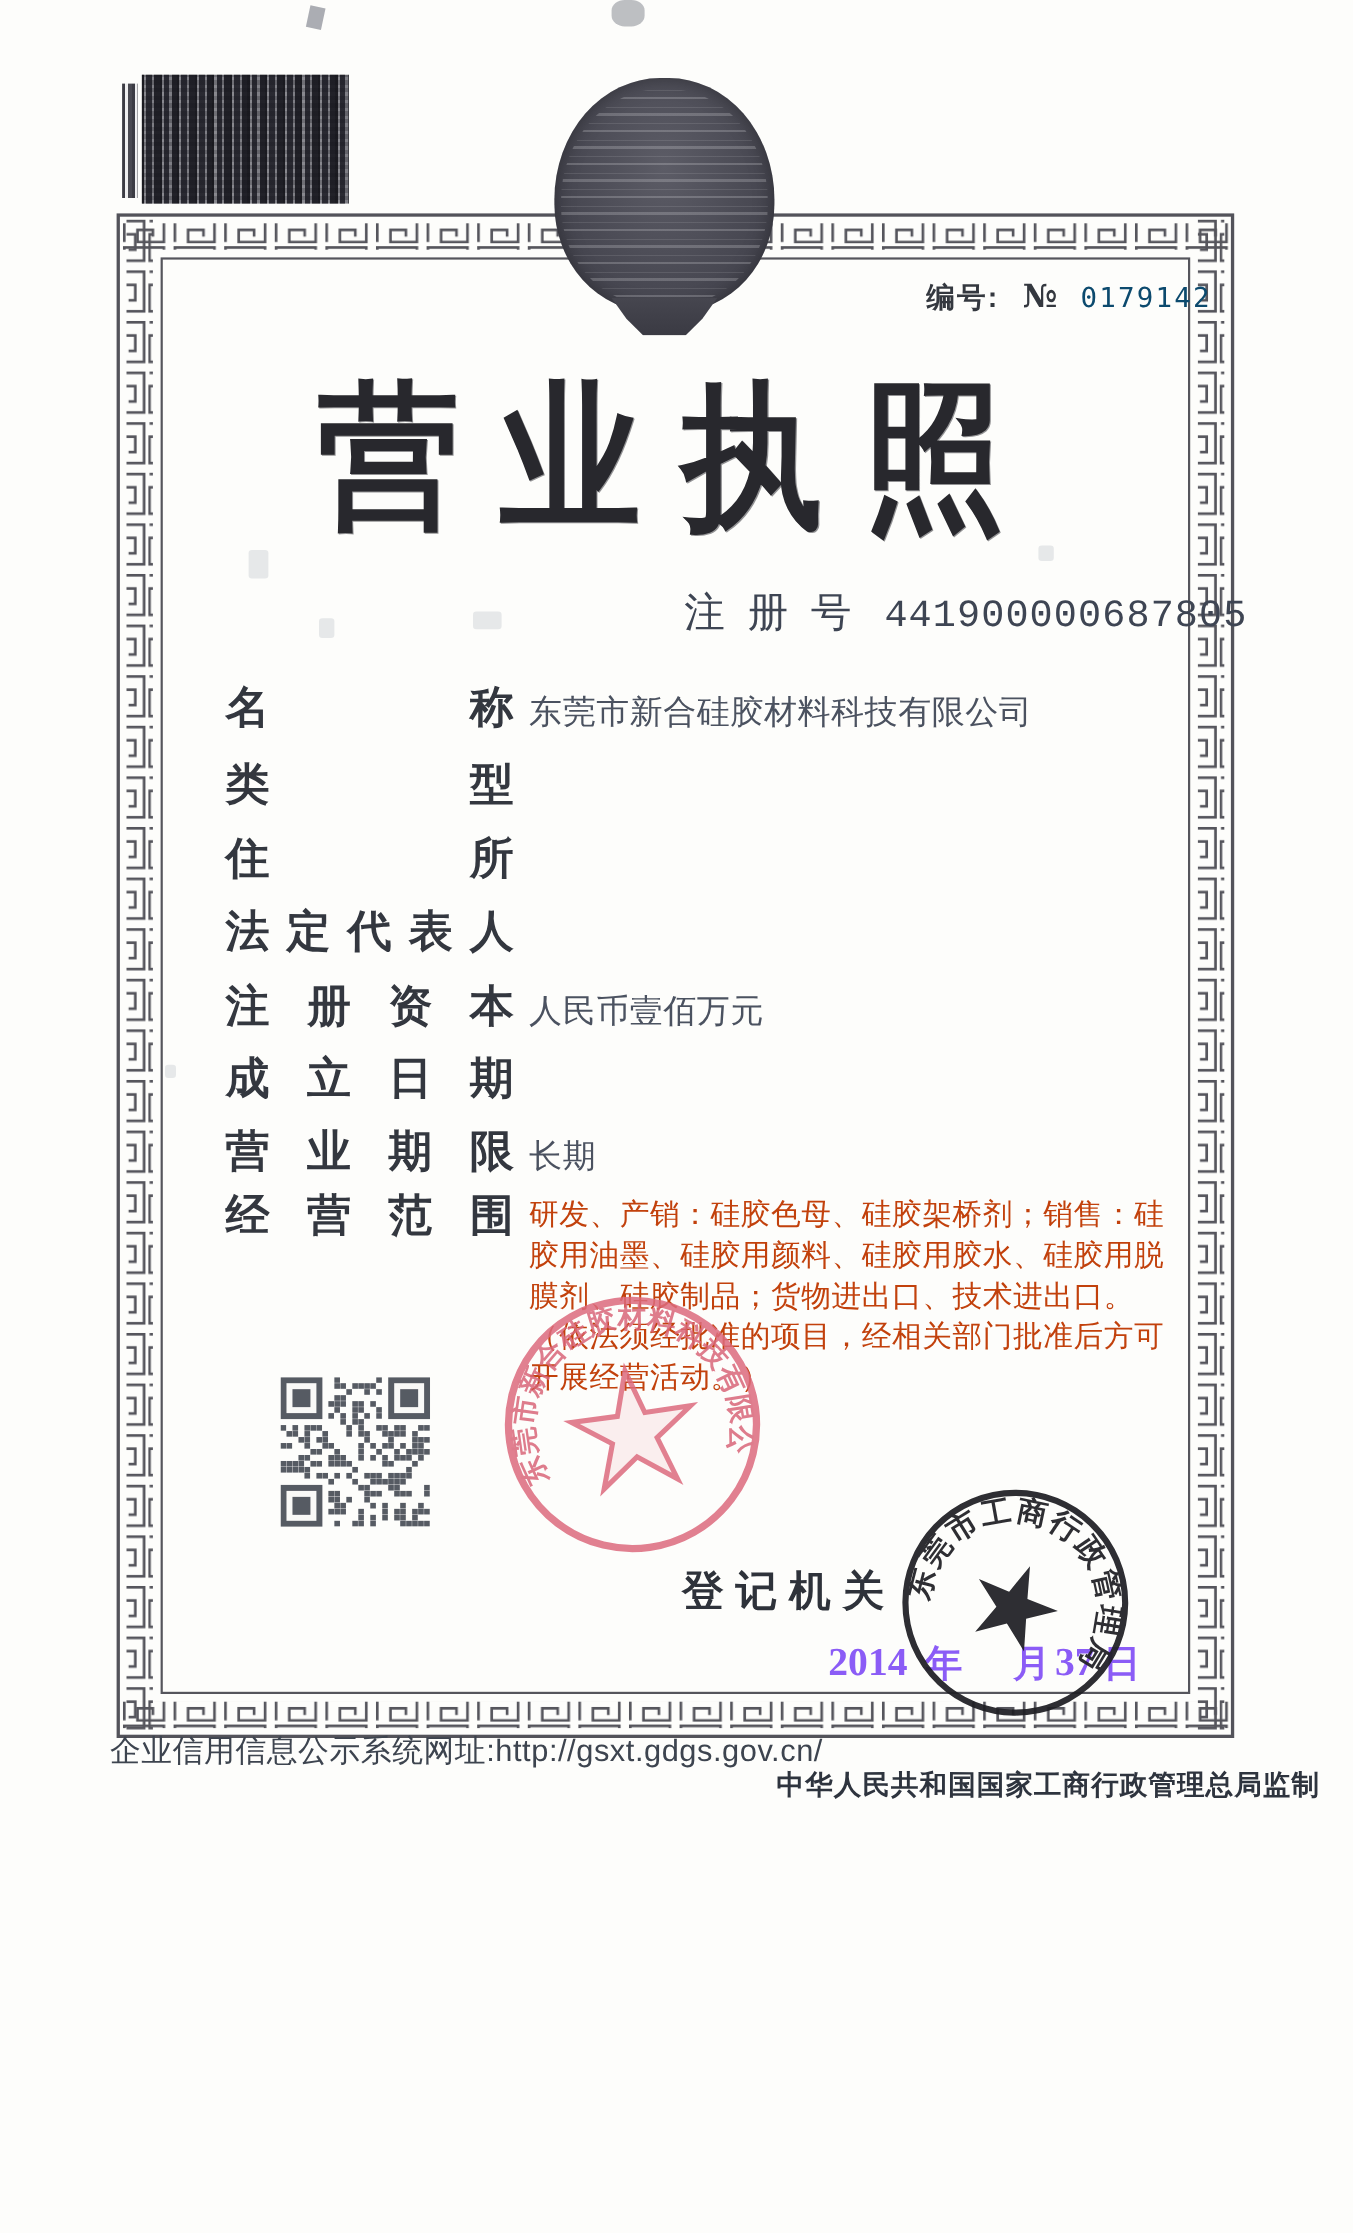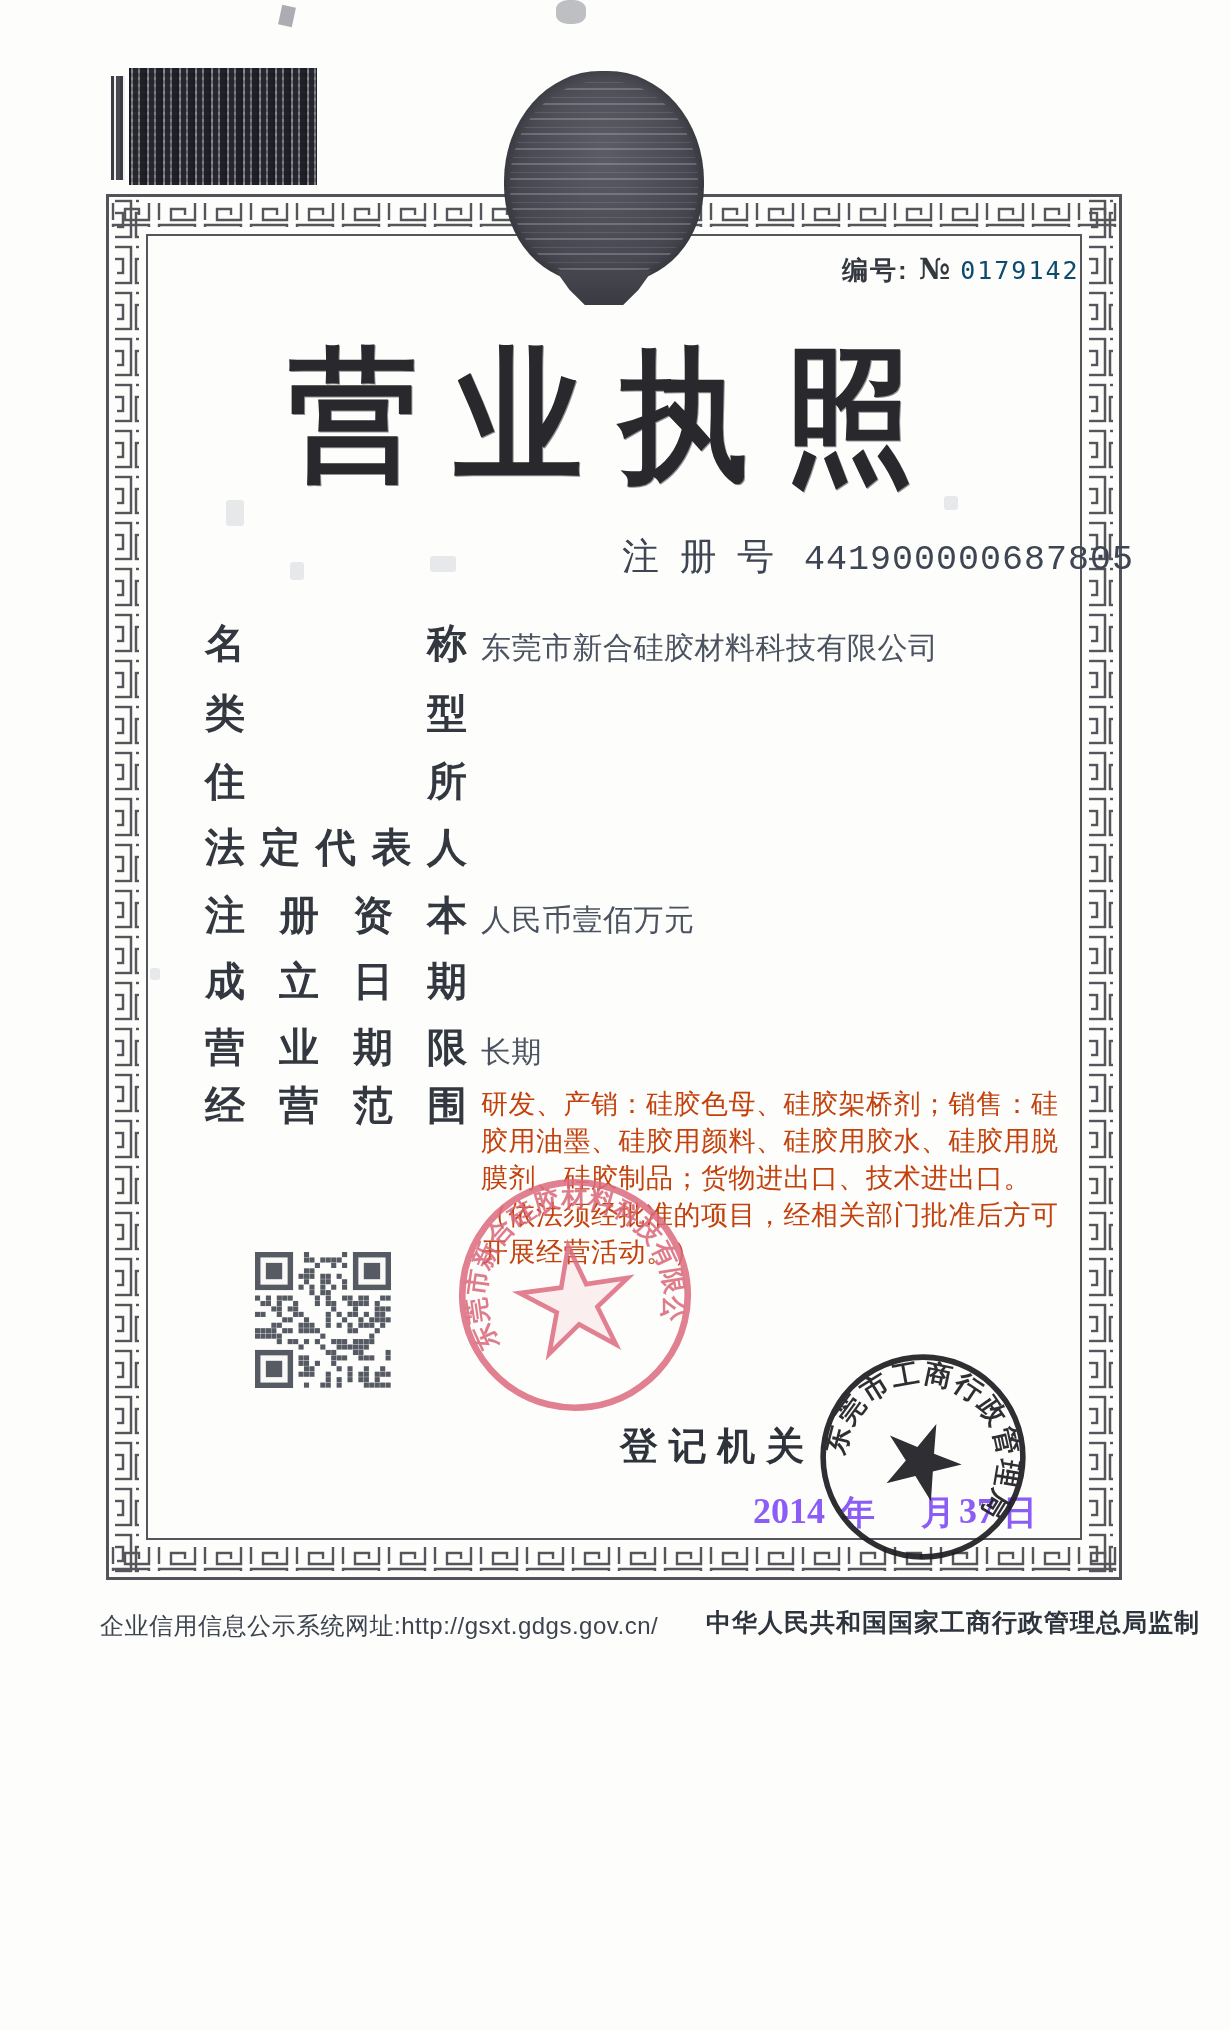--- a/index.html
+++ b/index.html
@@ -35,21 +35,21 @@
   .emblem .base{position:absolute;left:52px;top:200px;width:96px;height:34px;
     background:linear-gradient(#46464f,#3a3a43);
     clip-path:polygon(0 0,100% 0,86% 55%,70% 100%,30% 100%,14% 55%);}
 
   
   .frame-outer{left:106px;top:194px;width:1016px;height:1386px;border:3px solid #53535a;z-index:1;}
   .frame-inner{left:146px;top:234px;width:936px;height:1306px;border:2px solid #55555c;z-index:1;}
   .gk{position:absolute;z-index:1;}
 
   
-  .serial{left:842px;top:252px;display:flex;align-items:baseline;gap:10px;z-index:3;color:#34383f;}
+  .serial{left:842px;top:252px;display:flex;align-items:baseline;gap:21px;z-index:3;color:#34383f;}
   .serial .lab{font-size:26px;letter-spacing:2px;font-weight:600;}
   .serial .sym{font-family:"DejaVu Serif","Liberation Serif",serif;font-weight:700;font-size:29px;}
   .serial .num{font-family:"DejaVu Sans Mono","Liberation Mono",monospace;font-size:25px;letter-spacing:2px;color:#0c4a6e;}
 
   
   .title{left:289px;top:332px;width:624px;height:160px;display:flex;justify-content:space-between;z-index:3;}
   .title span{font-size:128px;line-height:150px;font-weight:900;color:#28282d;transform:scaleY(1.12);transform-origin:top;
     text-shadow:1px 1px 0 rgba(40,40,45,.5);}
 
   
@@ -86,21 +86,21 @@
   .dateline{left:753px;top:1490px;width:300px;height:48px;z-index:5;color:#8b5cf6;
     font-family:"Liberation Serif","DejaVu Serif",serif;font-weight:700;font-size:36px;text-decoration:underline;}
   .dateline span{position:absolute;top:0;}
   .d-year{left:0;}
   .d-yu{left:88px;font-family:"Liberation Sans",sans-serif;font-weight:700;font-size:34px;top:2px;}
   .d-mu{left:168px;font-family:"Liberation Sans",sans-serif;font-weight:700;font-size:34px;top:2px;}
   .d-day{left:206px;}
   .d-du{left:250px;font-family:"Liberation Sans",sans-serif;font-weight:700;font-size:34px;top:2px;}
 
   
-  .footer-left{left:100px;top:1610px;font-size:24px;color:#3d московская444f;color:#3d444f;letter-spacing:.5px;z-index:3;}
+  .footer-left{left:100px;top:1573px;font-size:28px;color:#3d московская444f;color:#3d444f;letter-spacing:.5px;z-index:3;}
   .footer-right{left:706px;top:1606px;font-size:25px;font-weight:600;color:#2e343e;letter-spacing:1px;z-index:3;}
 </style>
 </head>
 <body data-name="scanned-business-license">
 
 <div class="abs topmark1" data-name="scan-smudge"></div>
 <div class="abs topmark2" data-name="scan-smudge"></div>
 <div class="smudge" style="left:226px;top:500px;width:18px;height:26px;" data-name="scan-smudge"></div>
 <div class="smudge" style="left:290px;top:562px;width:14px;height:18px;" data-name="scan-smudge"></div>
 <div class="smudge" style="left:430px;top:556px;width:26px;height:16px;" data-name="scan-smudge"></div>

